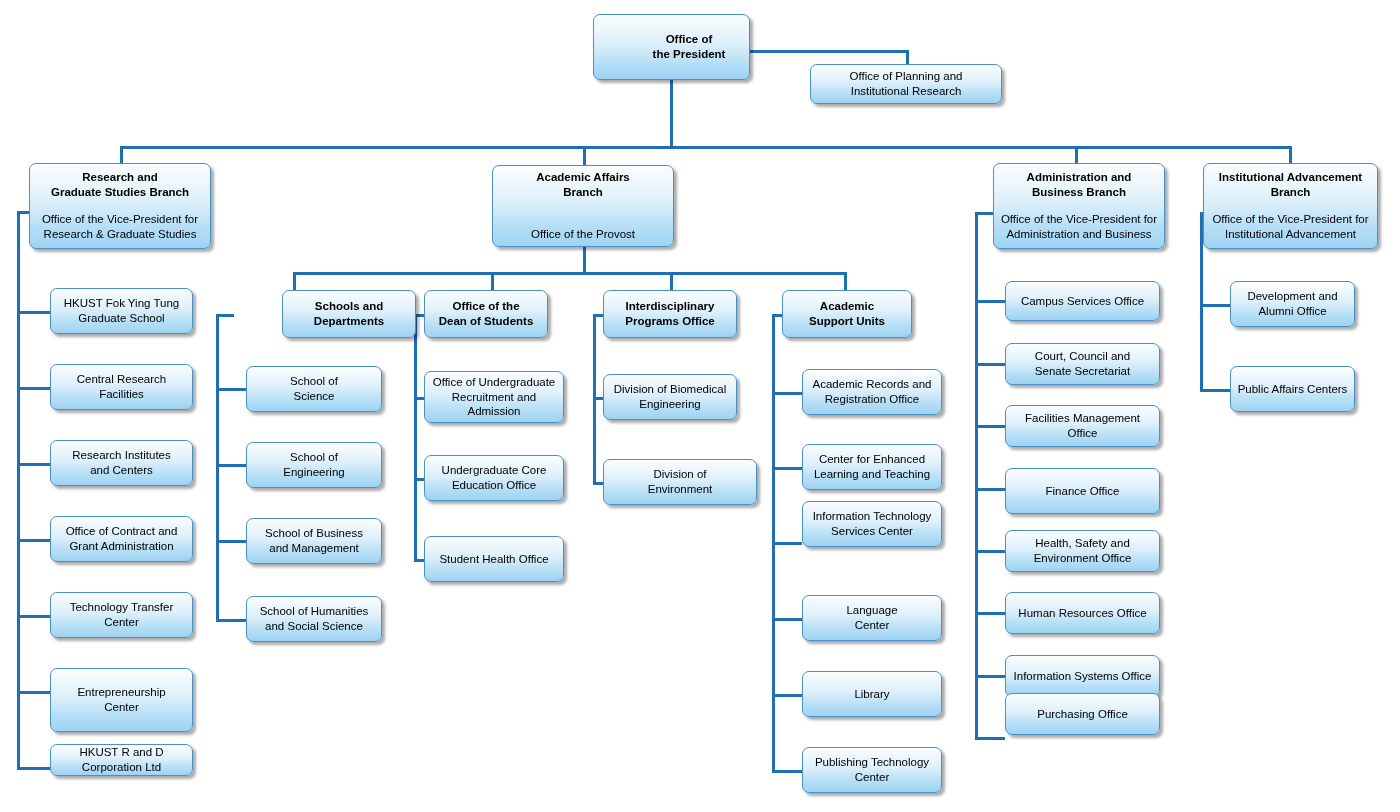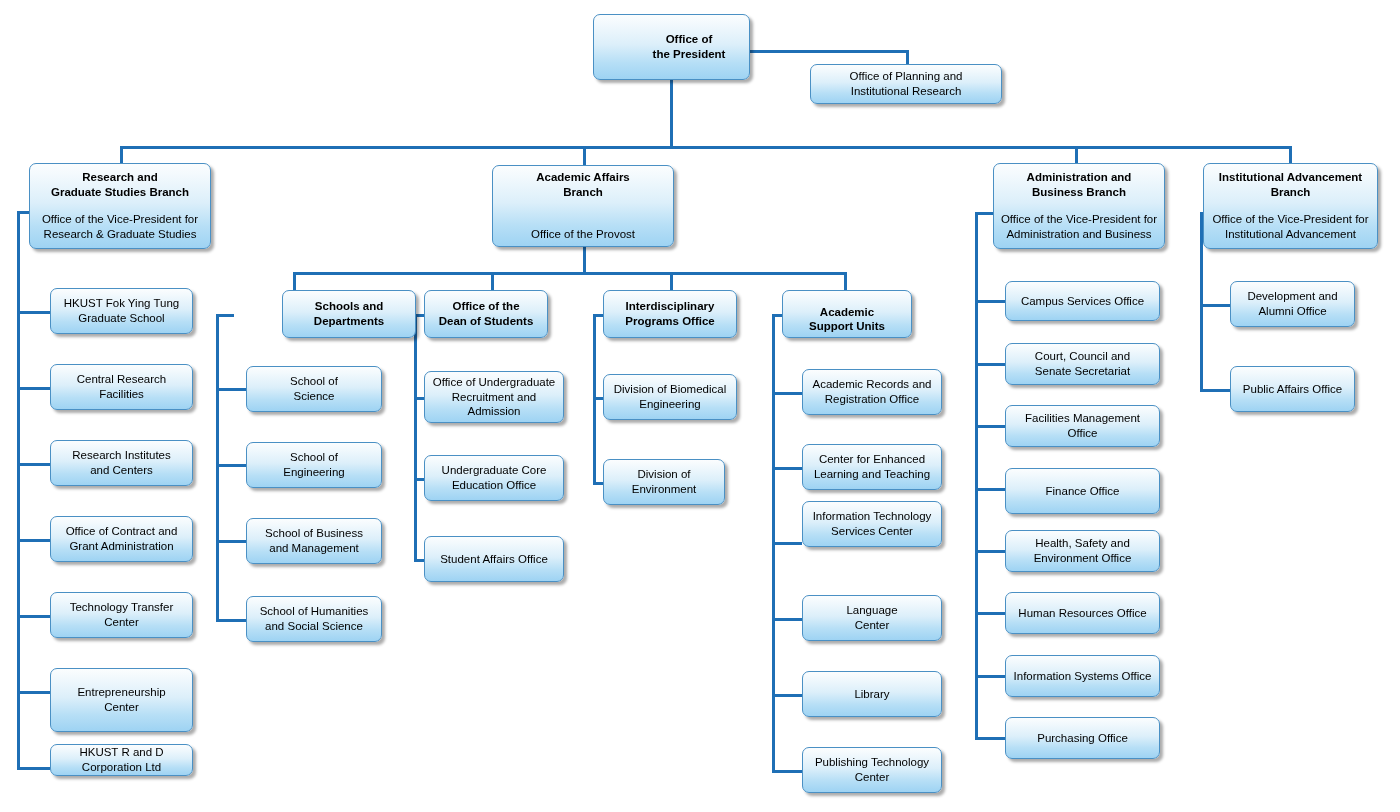--- a/index.html
+++ b/index.html
@@ -225,37 +225,37 @@
   <div class="node" style="left:424px; top:371px; width:140px; height:52px;">
     <span class="plain">Office of Undergraduate
 Recruitment and
 Admission</span>
   </div>
   <div class="node" style="left:424px; top:455px; width:140px; height:46px;">
     <span class="plain">Undergraduate Core
 Education Office</span>
   </div>
   <div class="node" style="left:424px; top:536px; width:140px; height:46px;">
-    <span class="plain">Student Affairs Office</span>
+    <span class="plain">Student Health Office</span>
   </div>
 
   <div class="node bold" style="left:603px; top:290px; width:134px; height:48px;">
     <span class="plain">Interdisciplinary
 Programs Office</span>
   </div>
   <div class="node" style="left:603px; top:374px; width:134px; height:46px;">
     <span class="plain">Division of Biomedical
 Engineering</span>
   </div>
-  <div class="node" style="left:603px; top:459px; width:122px; height:46px;">
+  <div class="node" style="left:603px; top:459px; width:154px; height:46px;">
     <span class="plain">Division of
 Environment</span>
   </div>
 
-  <div class="node bold" style="left:782px; top:290px; width:130px; height:48px;justify-content:flex-end;">
+  <div class="node bold" style="left:782px; top:290px; width:130px; height:48px;">
     <span class="plain">Academic
 Support Units</span>
   </div>
   <div class="node" style="left:802px; top:369px; width:140px; height:46px;">
     <span class="plain">Academic Records and
 Registration Office</span>
   </div>
   <div class="node" style="left:802px; top:444px; width:140px; height:46px;">
     <span class="plain">Center for Enhanced
 Learning and Teaching</span>
@@ -300,32 +300,32 @@
   <div class="node" style="left:1005px; top:530px; width:155px; height:42px;">
     <span class="plain">Health, Safety and
 Environment Office</span>
   </div>
   <div class="node" style="left:1005px; top:592px; width:155px; height:42px;">
     <span class="plain">Human Resources Office</span>
   </div>
   <div class="node" style="left:1005px; top:655px; width:155px; height:42px;">
     <span class="plain">Information Systems Office</span>
   </div>
-  <div class="node" style="left:1005px; top:717px; width:155px; height:42px;">
+  <div class="node" style="left:1005px; top:693px; width:155px; height:42px;">
     <span class="plain">Purchasing Office</span>
   </div>
 
   <div class="node" style="left:1203px; top:163px; width:175px; height:86px;">
     <span class="ttl">Institutional Advancement
 Branch</span>
     <span class="sub">Office of the Vice-President for
 Institutional Advancement</span>
   </div>
 
   <div class="node" style="left:1230px; top:281px; width:125px; height:46px;">
     <span class="plain">Development and
 Alumni Office</span>
   </div>
   <div class="node" style="left:1230px; top:366px; width:125px; height:46px;">
-    <span class="plain">Public Affairs Office</span>
+    <span class="plain">Public Affairs Centers</span>
   </div>
 
 </div>
 
 </body></html>

